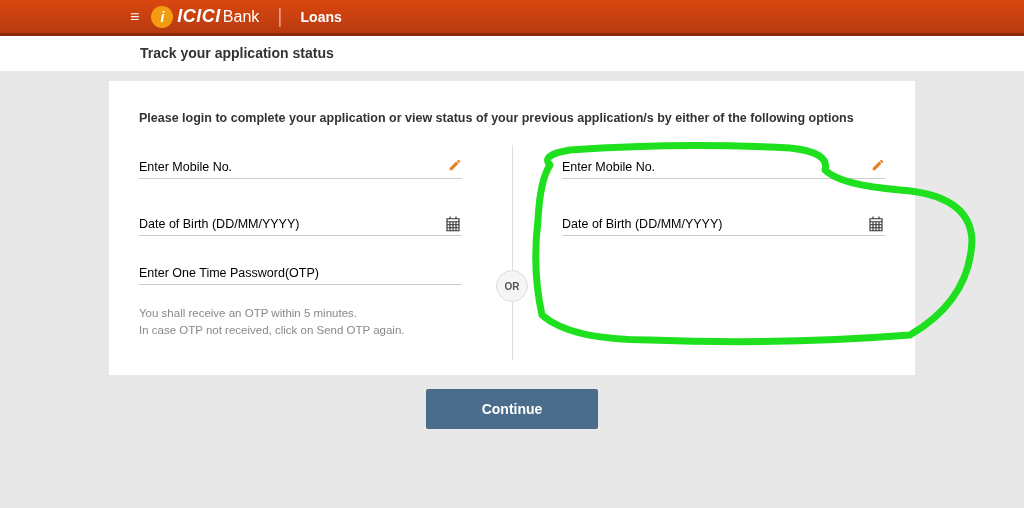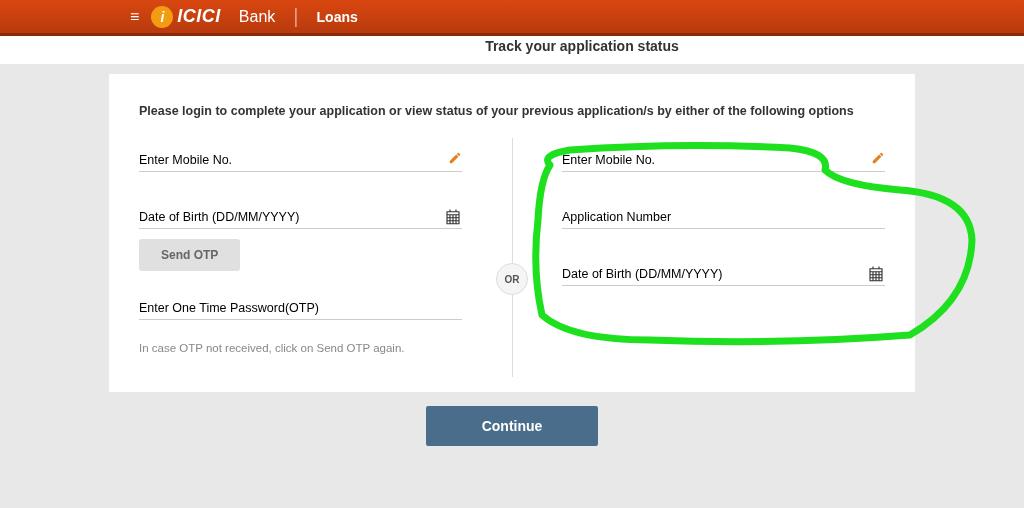--- a/index.html
+++ b/index.html
@@ -46,40 +46,39 @@
     .logo-text {
       color: white;
       font-weight: bold;
       font-style: italic;
       font-size: 18px;
       letter-spacing: 0.5px;
     }
     .logo-bank {
       color: white;
       font-size: 16px;
-      margin-left: 18px;
+      margin-left: 2px;
     }
     .header-divider {
       color: rgba(255,255,255,0.5);
       margin: 0 18px;
       font-size: 20px;
       font-weight: 100;
     }
     .header-section {
       color: white;
       font-size: 14px;
       font-weight: bold;
     }
     .page-title {
       background: white;
-      padding: 2px 0 10px 140px;
+      padding: 9px 0 10px 140px;
       font-size: 14px;
       font-weight: bold;
       color: #333;
-      text-align: center;
     }
     .content-wrapper {
       padding: 0 109px;
     }
     .card {
       background: white;
       padding: 30px 30px 35px 30px;
       margin-top: 10px;
       position: relative;
     }
@@ -237,44 +236,41 @@
 
         <div class="field-row tight">
           <div class="field-label field-underline">Date of Birth (DD/MM/YYYY)</div>
           <span class="field-icon calendar-icon">
             <svg viewBox="0 0 24 24">
                 <path fill="none" stroke="#333" stroke-width="1.5" d="M4 5h16v16H4z M4 9h16 M8 5V2 M16 5V2 M8 9v12 M12 9v12 M16 9v12 M4 13h16 M4 17h16"></path>
               </svg>
           </span>
         </div>
 
-        <button class="send-otp-btn">Send OTP</button>
 
         <div class="field-row otp-row">
           <div class="field-label field-underline">Enter One Time Password(OTP)</div>
         </div>
 
         <div class="help-text">
+          <div>You shall receive an OTP within 5 minutes.</div>
           <div>In case OTP not received, click on Send OTP again.</div>
         </div>
       </div>
 
       <div class="form-col right">
         <div class="field-row">
           <div class="field-label field-underline">Enter Mobile No.</div>
           <span class="field-icon pencil-icon">
             <svg viewBox="0 0 24 24">
                 <path fill="#e67e22" d="M3 17.25V21h3.75L17.81 9.94l-3.75-3.75L3 17.25zM20.71 7.04c.39-.39.39-1.02 0-1.41l-2.34-2.34c-.39-.39-1.02-.39-1.41 0l-1.83 1.83 3.75 3.75 1.83-1.83z"></path>
               </svg>
           </span>
         </div>
 
-        <div class="field-row">
-          <div class="field-label field-underline">Application Number</div>
-        </div>
 
         <div class="field-row">
           <div class="field-label field-underline">Date of Birth (DD/MM/YYYY)</div>
           <span class="field-icon calendar-icon">
             <svg viewBox="0 0 24 24">
                 <path fill="none" stroke="#333" stroke-width="1.5" d="M4 5h16v16H4z M4 9h16 M8 5V2 M16 5V2 M8 9v12 M12 9v12 M16 9v12 M4 13h16 M4 17h16"></path>
               </svg>
           </span>
         </div>
       </div>

